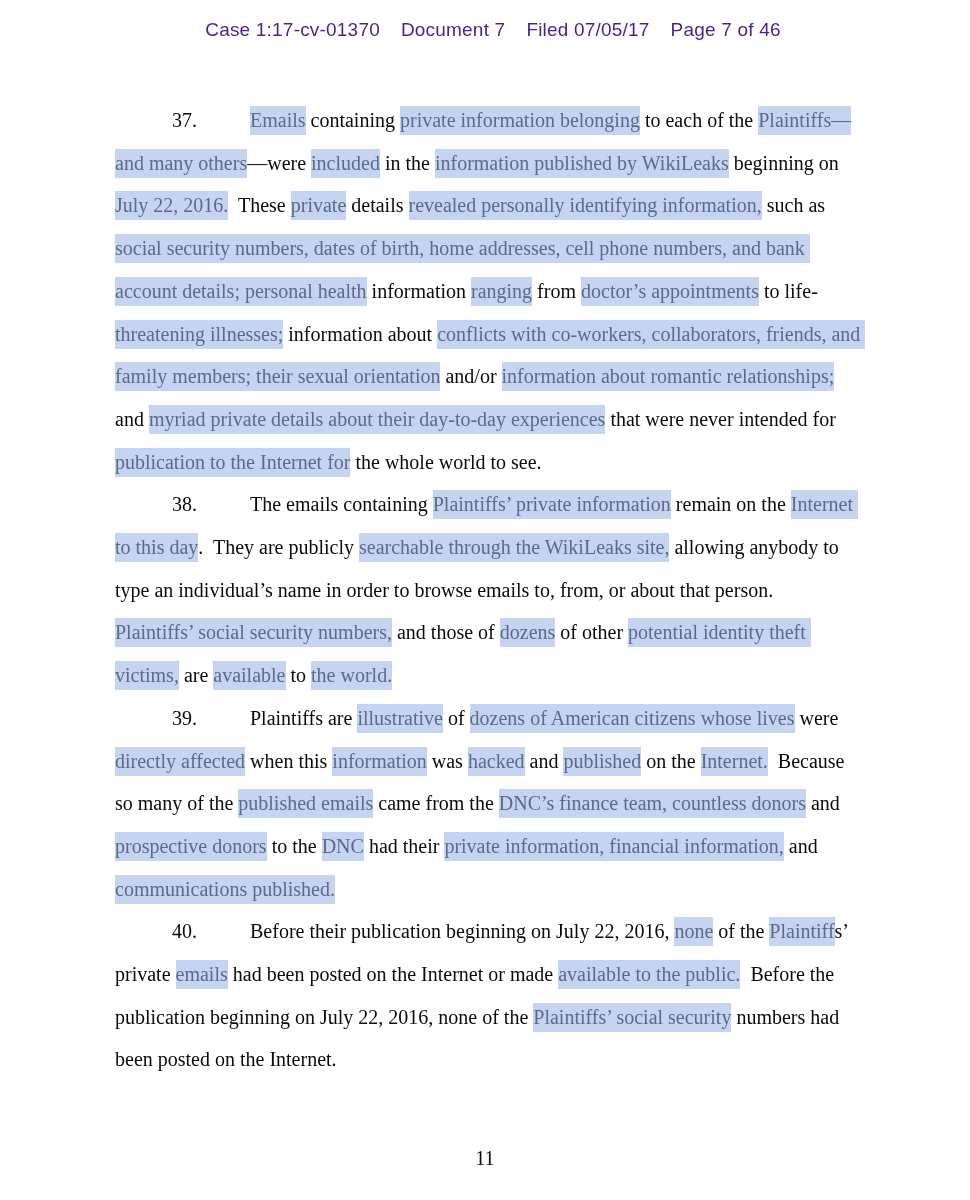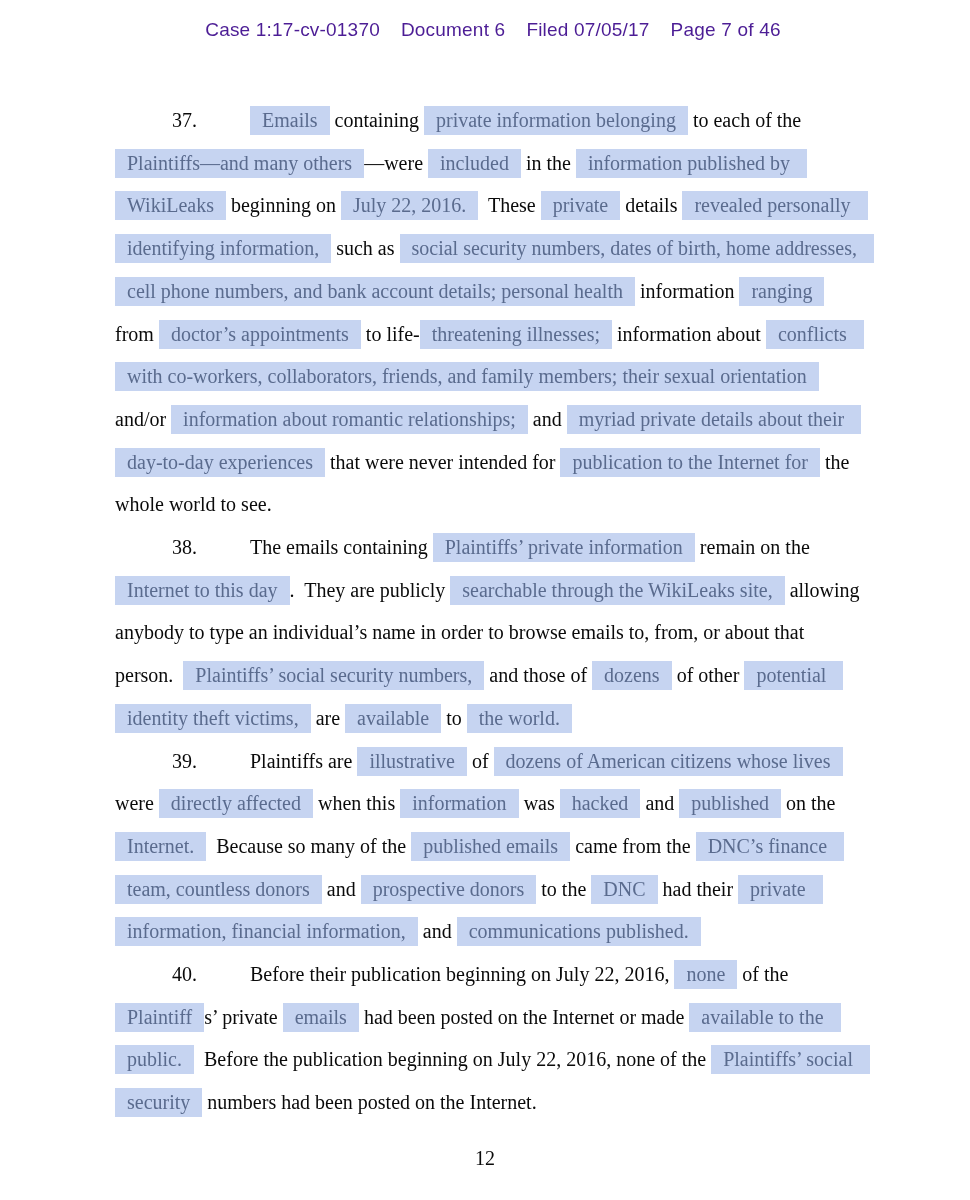--- a/index.html
+++ b/index.html
@@ -40,45 +40,45 @@
     white-space: pre-wrap;
   }
   .pnum {
     display: inline-block;
     width: 78px;
     text-indent: 0;
   }
   .hl {
     background: var(--hl-bg, #c6d4f1);
     color: var(--hl-fg, #5a6b8e);
-    padding: 3px 12px 4px;
+    padding: 3px 0 4px;
     box-decoration-break: clone;
     font-family: Liberation Serif, serif;
     -webkit-box-decoration-break: clone;
   }
   .page-number {
     position: absolute;
     top: 1147px;
     left: 0;
     width: 970px;
     text-align: center;
     font-size: 20px;
     color: #0a0a0a;
   }
 </style>
 </head>
 <body>
 
 <div class="case-header">
   <span>Case 1:17-cv-01370</span>
-  <span>Document 6</span>
+  <span>Document 7</span>
   <span>Filed 07/05/17</span>
   <span>Page 7 of 46</span>
 </div>
 
 <div class="doc-body">
     <p class="para"><span class="pnum">37.</span><span class="hl">Emails</span><span class="txt"> containing </span><span class="hl">private information belonging</span><span class="txt"> to each of the </span><span class="hl">Plaintiffs—and many others</span><span class="txt">—were </span><span class="hl">included</span><span class="txt"> in the </span><span class="hl">information published by WikiLeaks</span><span class="txt"> beginning on </span><span class="hl">July 22, 2016.</span><span class="txt">  These </span><span class="hl">private</span><span class="txt"> details </span><span class="hl">revealed personally identifying information,</span><span class="txt"> such as </span><span class="hl">social security numbers, dates of birth, home addresses, cell phone numbers, and bank account details; personal health</span><span class="txt"> information </span><span class="hl">ranging</span><span class="txt"> from </span><span class="hl">doctor’s appointments</span><span class="txt"> to life-</span><span class="hl">threatening illnesses;</span><span class="txt"> information about </span><span class="hl">conflicts with co-workers, collaborators, friends, and family members; their sexual orientation</span><span class="txt"> and/or </span><span class="hl">information about romantic relationships;</span><span class="txt"> and </span><span class="hl">myriad private details about their day-to-day experiences</span><span class="txt"> that were never intended for </span><span class="hl">publication to the Internet for</span><span class="txt"> the whole world to see.</span></p>
     <p class="para"><span class="pnum">38.</span><span class="txt">The emails containing </span><span class="hl">Plaintiffs’ private information</span><span class="txt"> remain on the </span><span class="hl">Internet to this day</span><span class="txt">.  They are publicly </span><span class="hl">searchable through the WikiLeaks site,</span><span class="txt"> allowing anybody to type an individual’s name in order to browse emails to, from, or about that person.  </span><span class="hl">Plaintiffs’ social security numbers,</span><span class="txt"> and those of </span><span class="hl">dozens</span><span class="txt"> of other </span><span class="hl">potential identity theft victims,</span><span class="txt"> are </span><span class="hl">available</span><span class="txt"> to </span><span class="hl">the world.</span></p>
     <p class="para"><span class="pnum">39.</span><span class="txt">Plaintiffs are </span><span class="hl">illustrative</span><span class="txt"> of </span><span class="hl">dozens of American citizens whose lives</span><span class="txt"> were </span><span class="hl">directly affected</span><span class="txt"> when this </span><span class="hl">information</span><span class="txt"> was </span><span class="hl">hacked</span><span class="txt"> and </span><span class="hl">published</span><span class="txt"> on the </span><span class="hl">Internet.</span><span class="txt">  Because so many of the </span><span class="hl">published emails</span><span class="txt"> came from the </span><span class="hl">DNC’s finance team, countless donors</span><span class="txt"> and </span><span class="hl">prospective donors</span><span class="txt"> to the </span><span class="hl">DNC</span><span class="txt"> had their </span><span class="hl">private information, financial information,</span><span class="txt"> and </span><span class="hl">communications published.</span></p>
     <p class="para"><span class="pnum">40.</span><span class="txt">Before their publication beginning on July 22, 2016, </span><span class="hl">none</span><span class="txt"> of the </span><span class="hl">Plaintiff</span><span class="txt">s’ private </span><span class="hl">emails</span><span class="txt"> had been posted on the Internet or made </span><span class="hl">available to the public.</span><span class="txt">  Before the publication beginning on July 22, 2016, none of the </span><span class="hl">Plaintiffs’ social security</span><span class="txt"> numbers had been posted on the Internet.</span></p>
   </div>
 
-<div class="page-number">12</div>
+<div class="page-number">11</div>
 
 </body></html>

